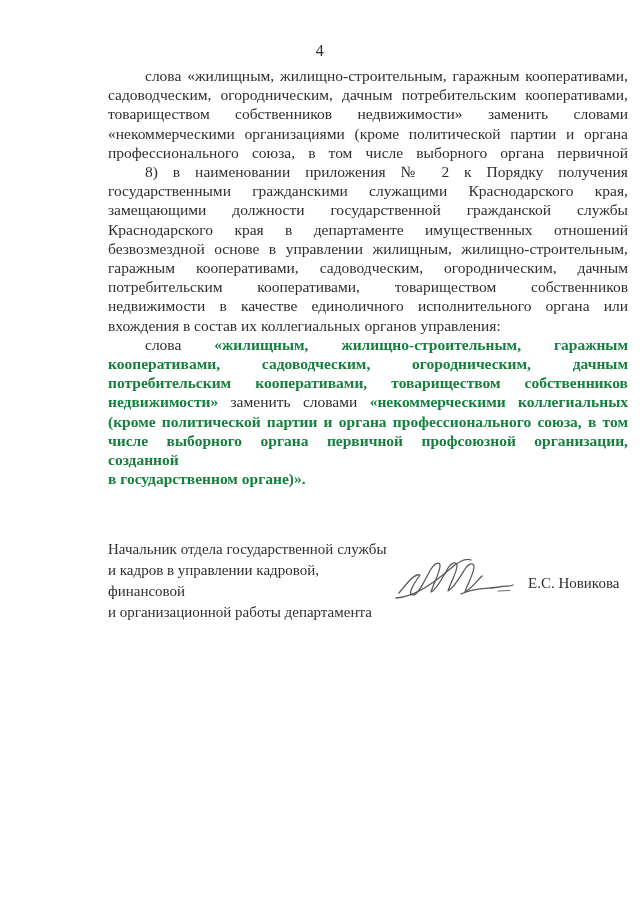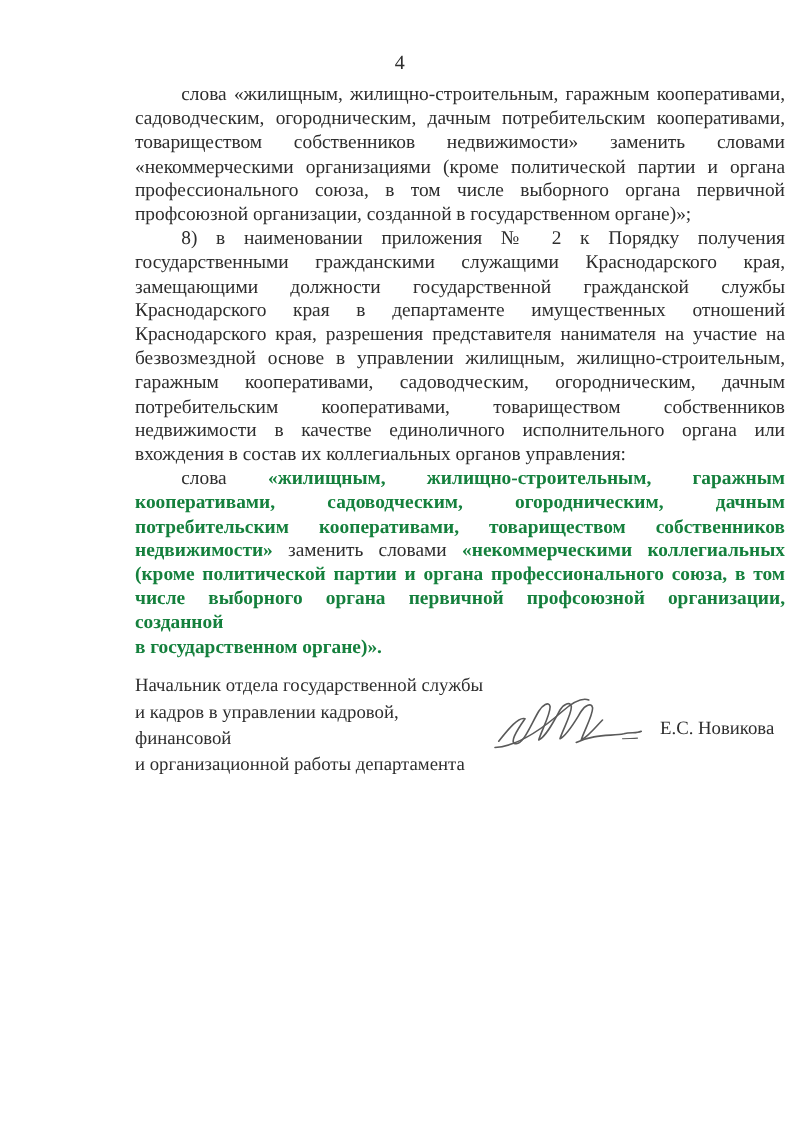--- a/index.html
+++ b/index.html
@@ -71,26 +71,24 @@
 <div class="page">
 
   <div class="page-number">4</div>
 
   <div class="doc-body">
       <div class="line indent"><span>слова «жилищным, жилищно-строительным, гаражным кооперативами,</span></div>
       <div class="line"><span>садоводческим, огородническим, дачным потребительским кооперативами,</span></div>
       <div class="line"><span>товариществом собственников недвижимости» заменить словами</span></div>
       <div class="line"><span>«некоммерческими организациями (кроме политической партии и органа</span></div>
       <div class="line"><span>профессионального союза, в том числе выборного органа первичной</span></div>
-      <div class="line last"><span>профсоюзной организации, созданной в государственном органе)»;</span></div>
       <div class="line indent"><span>8) в наименовании приложения № 2 к Порядку получения</span></div>
       <div class="line"><span>государственными гражданскими служащими Краснодарского края,</span></div>
       <div class="line"><span>замещающими должности государственной гражданской службы</span></div>
       <div class="line"><span>Краснодарского края в департаменте имущественных отношений</span></div>
-      <div class="line"><span>Краснодарского края, разрешения представителя нанимателя на участие на</span></div>
       <div class="line"><span>безвозмездной основе в управлении жилищным, жилищно-строительным,</span></div>
       <div class="line"><span>гаражным кооперативами, садоводческим, огородническим, дачным</span></div>
       <div class="line"><span>потребительским кооперативами, товариществом собственников</span></div>
       <div class="line"><span>недвижимости в качестве единоличного исполнительного органа или</span></div>
       <div class="line last"><span>вхождения в состав их коллегиальных органов управления:</span></div>
       <div class="line indent"><span>слова </span><span class="bold">«жилищным, жилищно-строительным, гаражным</span></div>
       <div class="line"><span class="bold">кооперативами, садоводческим, огородническим, дачным</span></div>
       <div class="line"><span class="bold">потребительским кооперативами, товариществом собственников</span></div>
       <div class="line"><span class="bold">недвижимости»</span><span> заменить словами </span><span class="bold">«некоммерческими коллегиальных</span></div>
       <div class="line"><span class="bold">(кроме политической партии и органа профессионального союза, в том</span></div>

